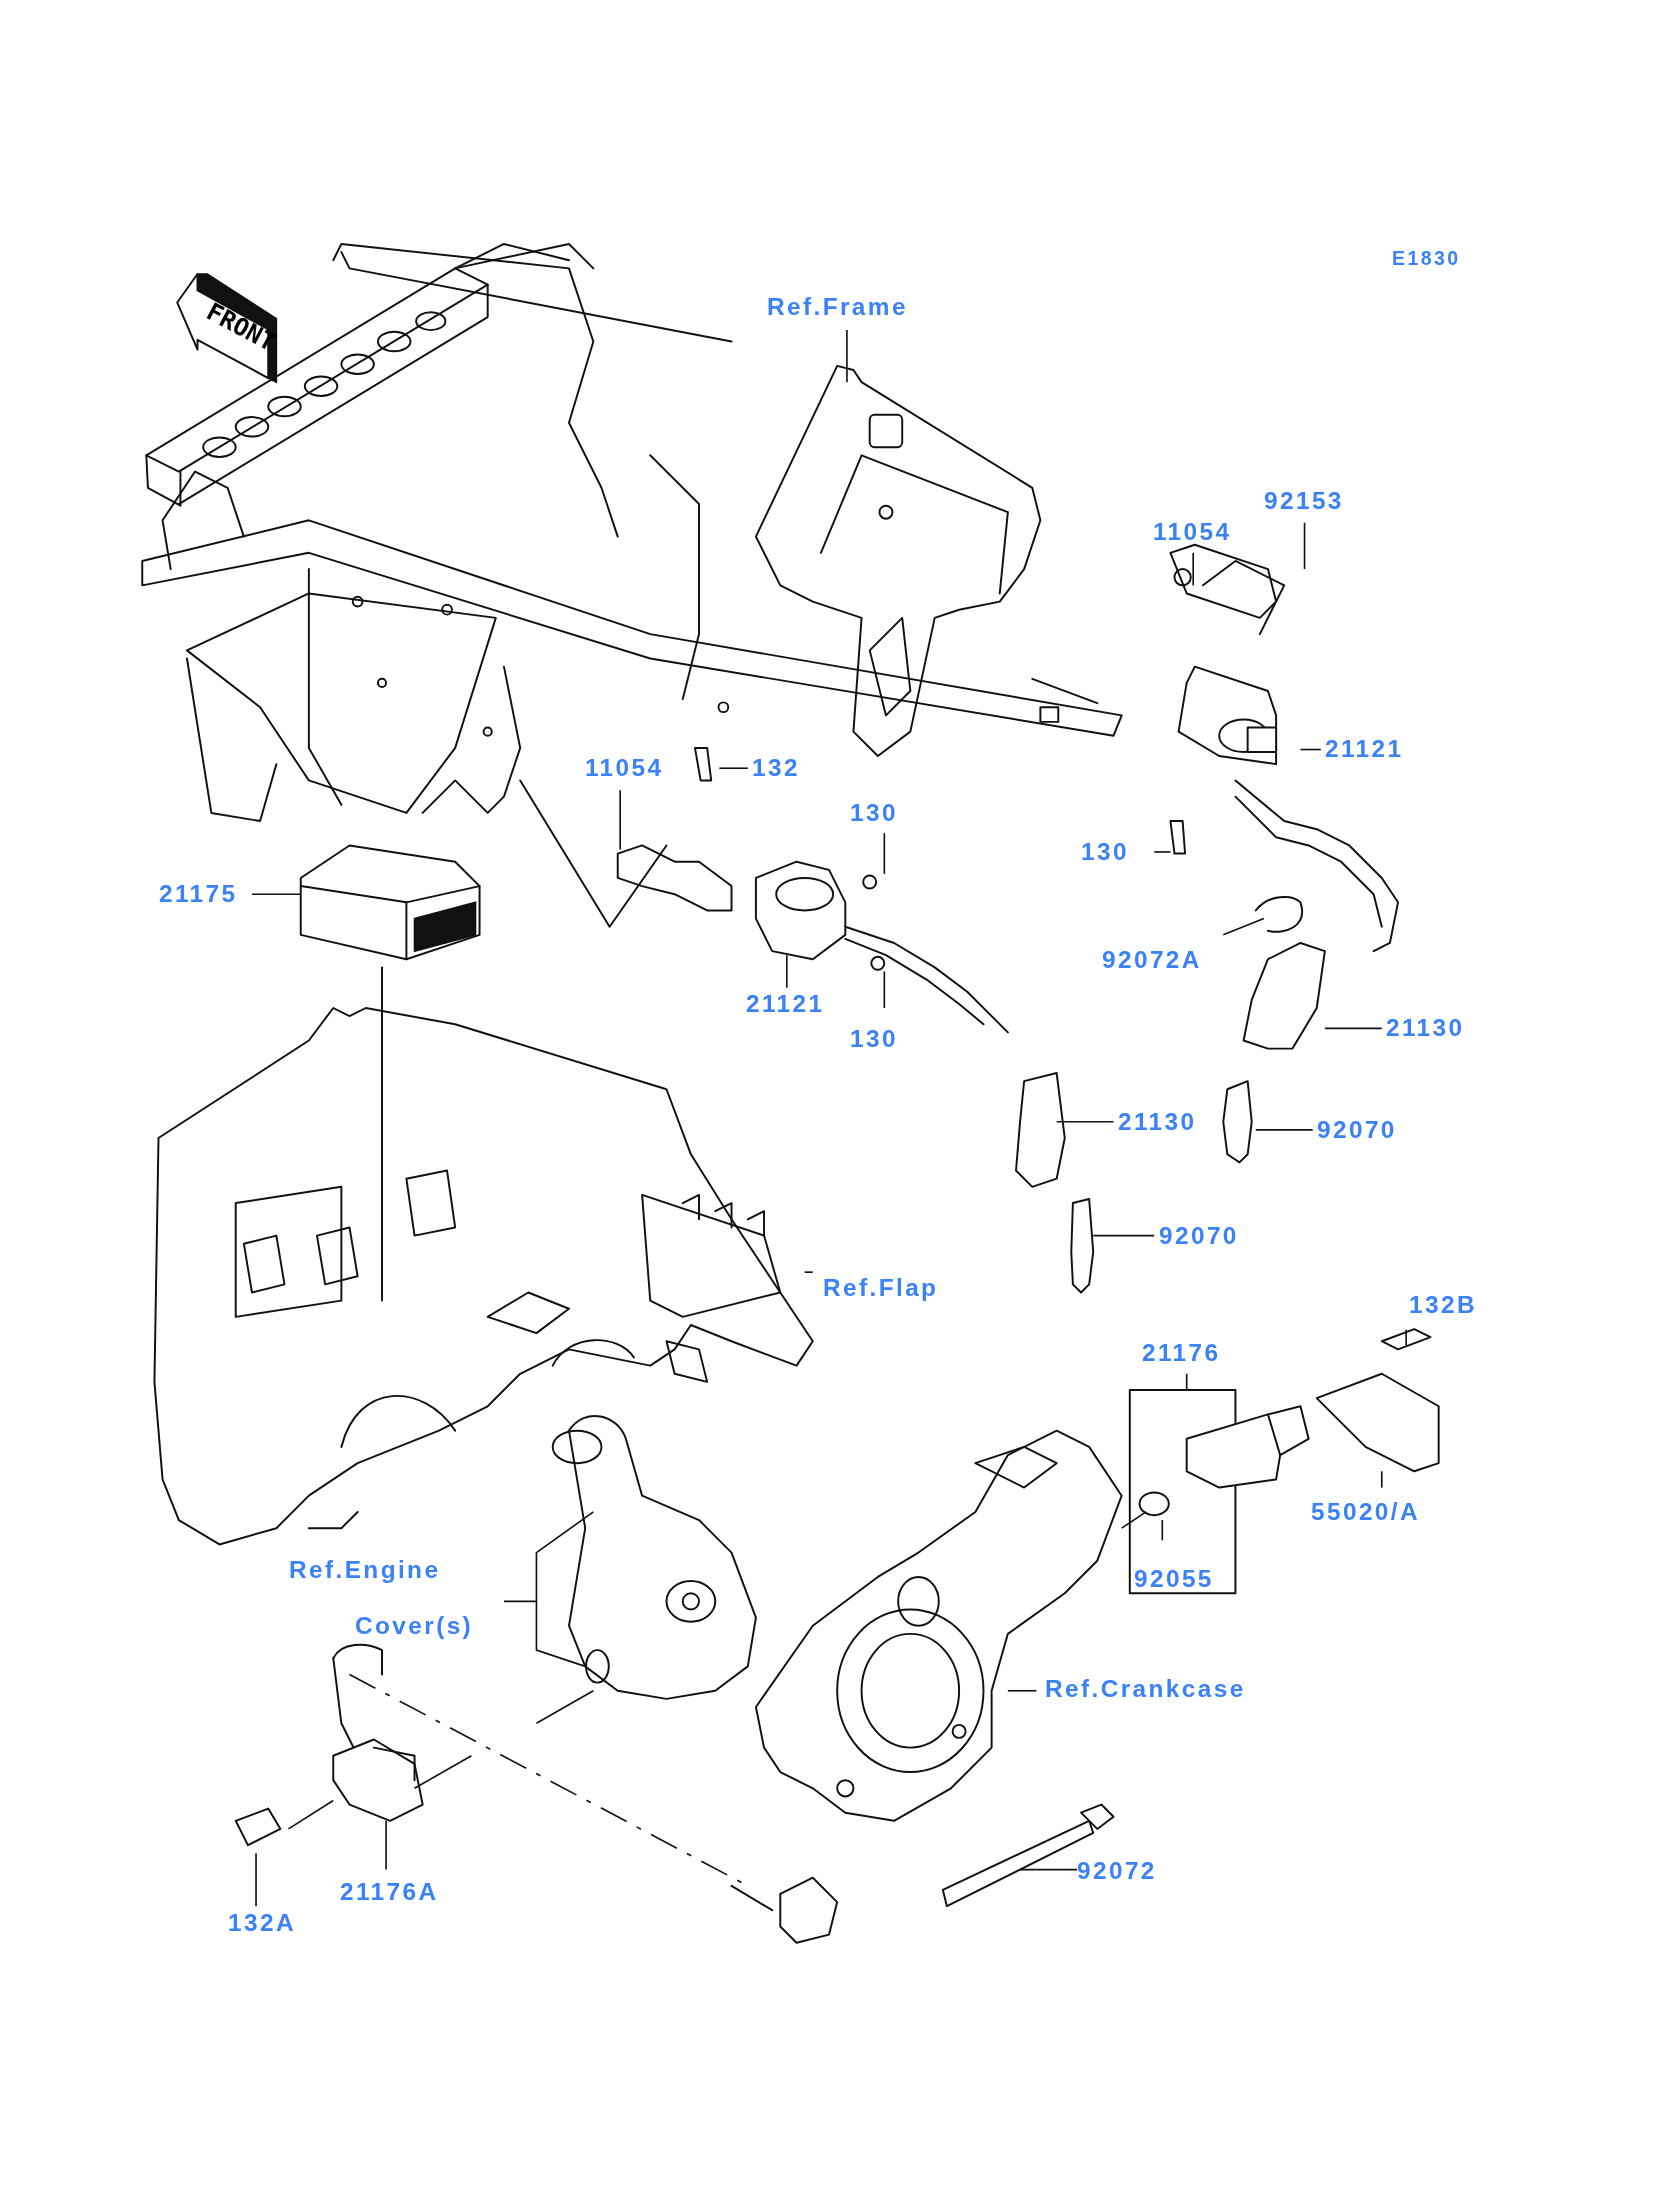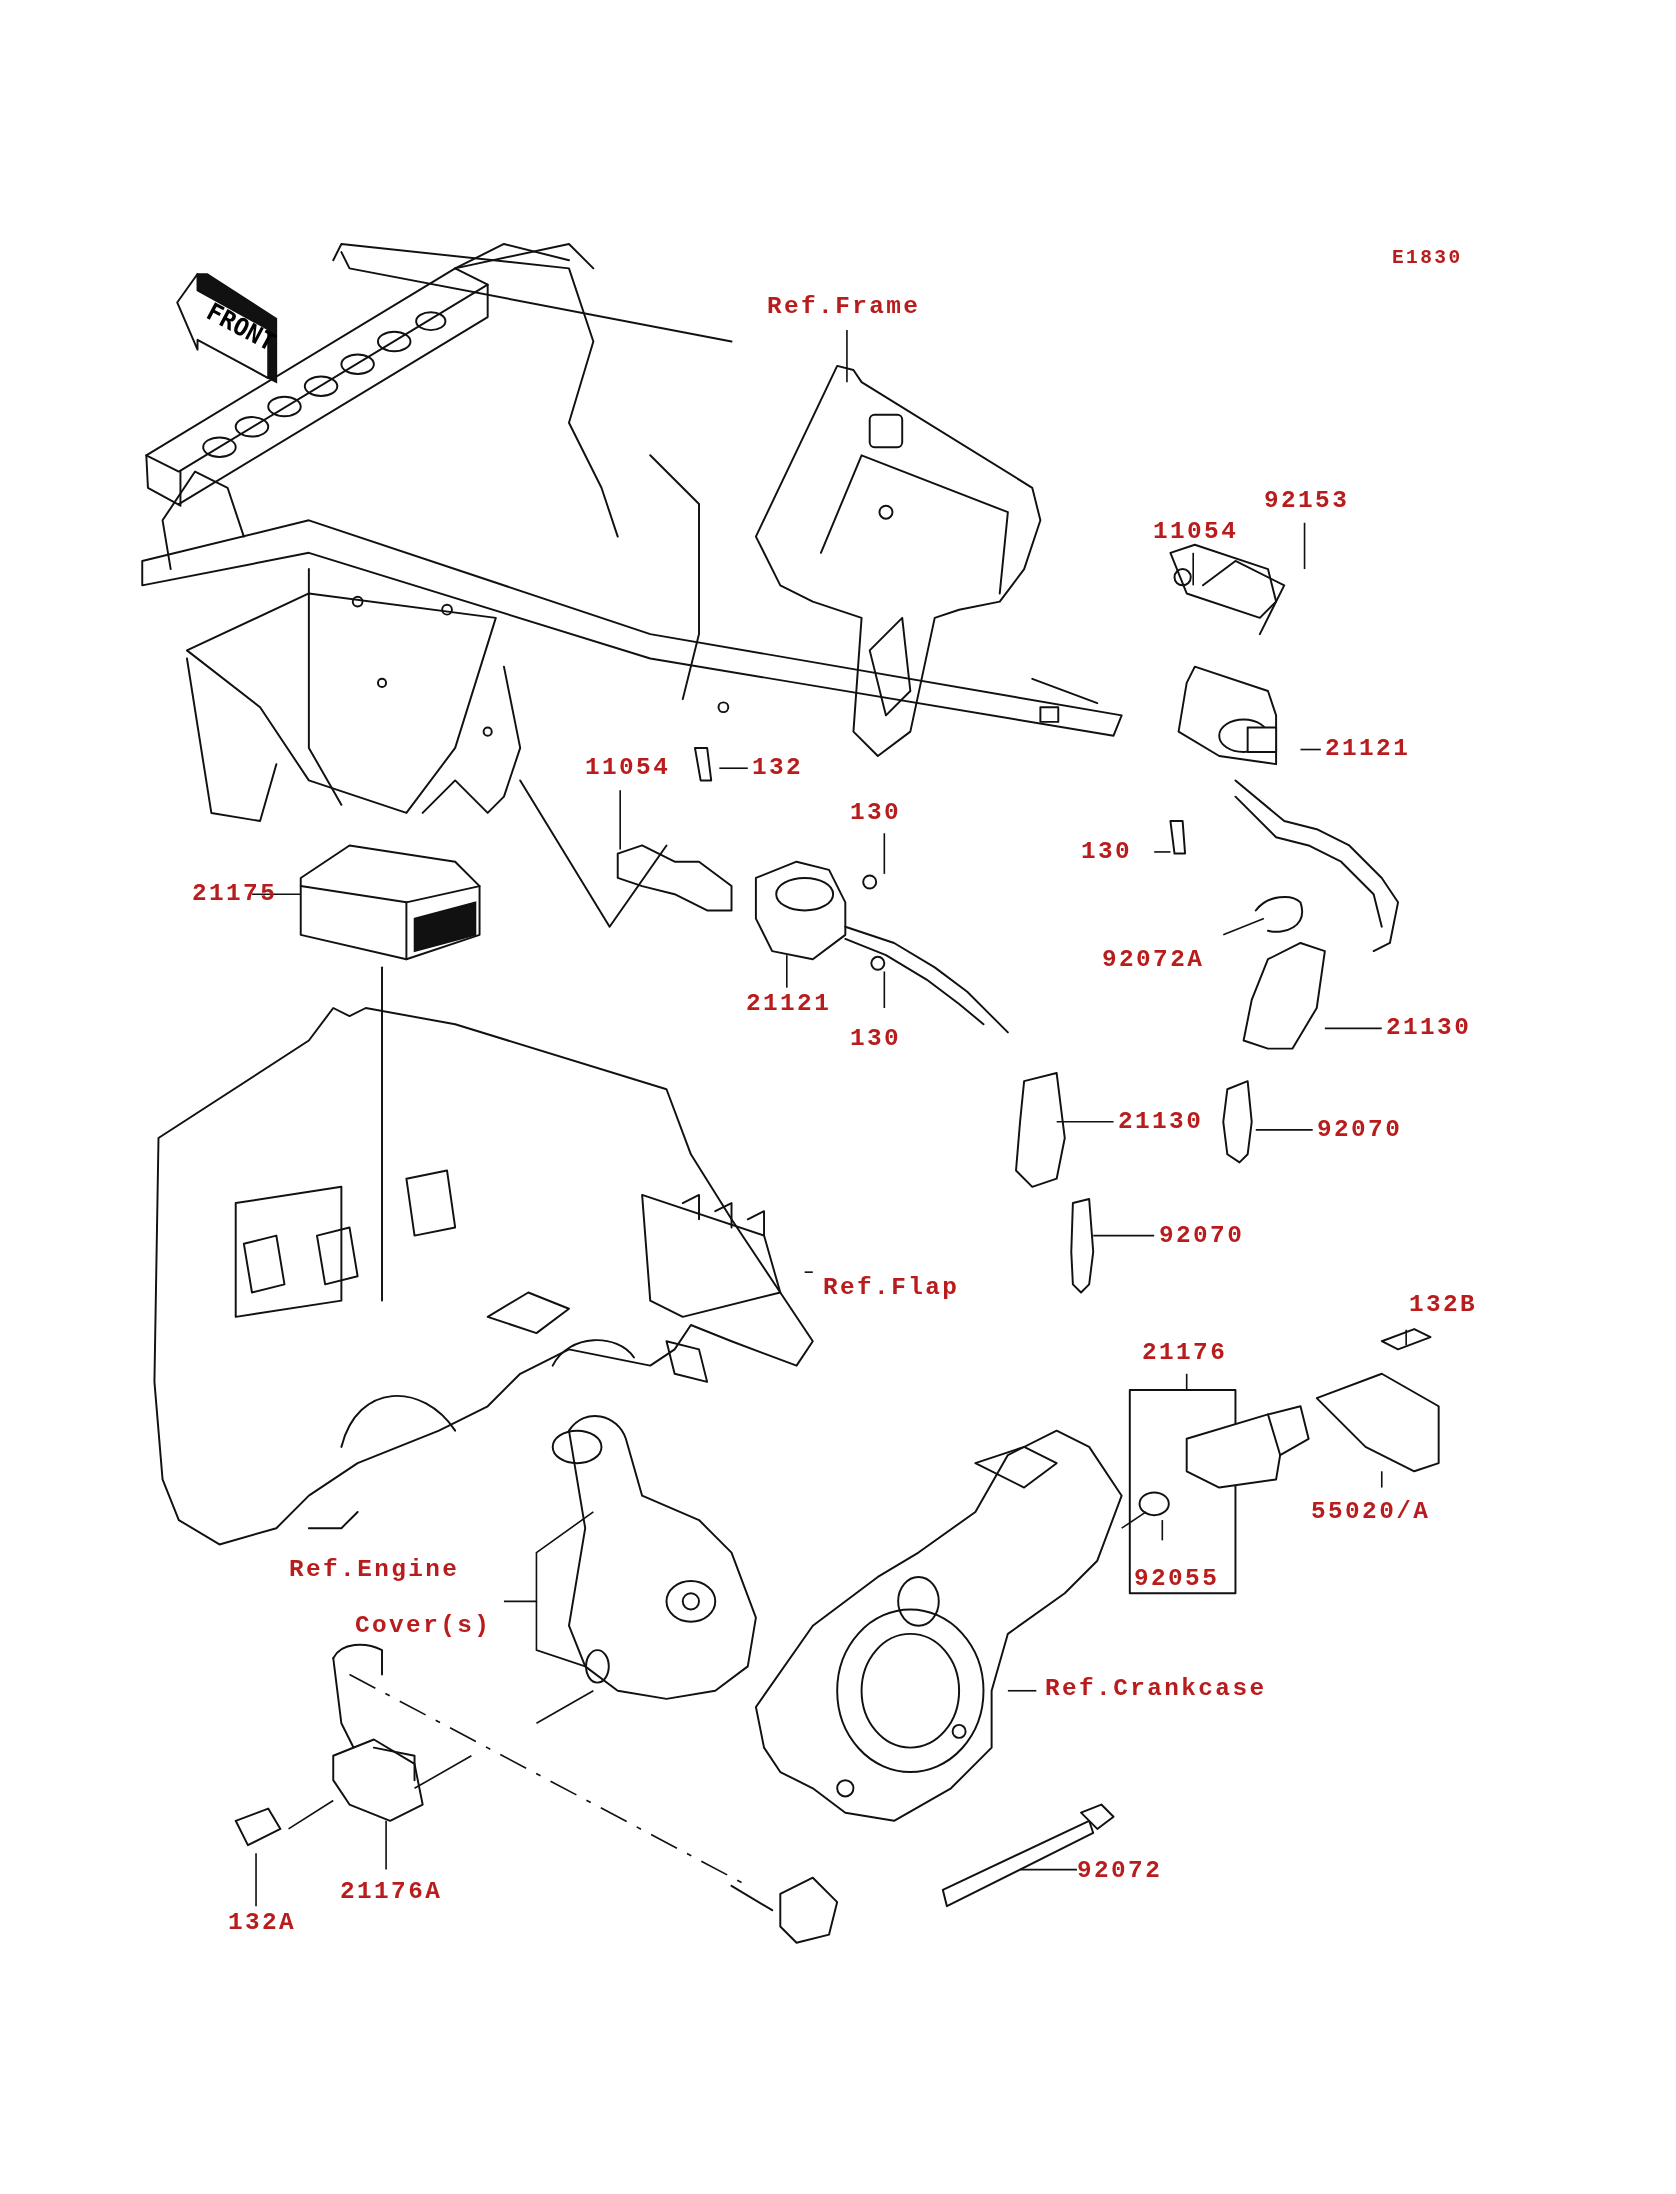--- a/index.html
+++ b/index.html
@@ -1,18 +1,18 @@
 <!DOCTYPE html>
 <html style="font-size:13px"><head>
 <meta charset="utf-8">
 <style>
   html, body { margin: 0; padding: 0; background: #ffffff; }
   body { width: 1676px; height: 2194px; position: relative; overflow: hidden; }
   #canvas { position: absolute; left: 0; top: 0; width: 1676px; height: 2194px; }
-  .lbl { position: absolute; font-family: Liberation Mono, monospace; font-weight: bold; font-size: 24.4px; color: #b91c1c; letter-spacing: 2.4px; white-space: pre; line-height: 1; }
+  .lbl { position: absolute; font-family: Liberation Sans, sans-serif; font-weight: bold; font-size: 24.4px; color: #3b82f6; letter-spacing: 2.4px; white-space: pre; line-height: 1; }
   svg .ln { stroke: #111; stroke-width: 2.4; fill: none; stroke-linejoin: round; stroke-linecap: round; }
   svg .lead { stroke: #111; stroke-width: 2; fill: none; }
   svg .dash { stroke: #111; stroke-width: 2; fill: none; stroke-dasharray: 36 14 6 14; }
   svg .fillw { fill: #fff; stroke: #111; stroke-width: 2.4; stroke-linejoin: round; }
   svg .fillb { fill: #111; stroke: #111; stroke-width: 2; }
 </style>
 </head>
 <body>
 
 <svg id="canvas" viewBox="0 0 2062 2699" xmlns="http://www.w3.org/2000/svg">
@@ -204,21 +204,21 @@
 <div class="lbl" style="left:1153px; top:520px;">11054</div>
 <div class="lbl" style="left:1325px; top:737px;">21121</div>
 <div class="lbl" style="left:1081px; top:840px;">130</div>
 <div class="lbl" style="left:1102px; top:924px;margin-top:24px;">92072A</div>
 <div class="lbl" style="left:1386px; top:1016px;">21130</div>
 <div class="lbl" style="left:1317px; top:1118px;">92070</div>
 
 <div class="lbl" style="left:585px; top:756px;">11054</div>
 <div class="lbl" style="left:752px; top:756px;">132</div>
 <div class="lbl" style="left:850px; top:801px;">130</div>
-<div class="lbl" style="left:159px; top:882px;margin-left:33px;">21175</div>
+<div class="lbl" style="left:159px; top:882px;">21175</div>
 <div class="lbl" style="left:746px; top:992px;">21121</div>
 <div class="lbl" style="left:850px; top:1027px;">130</div>
 <div class="lbl" style="left:1118px; top:1110px;">21130</div>
 <div class="lbl" style="left:1159px; top:1224px;">92070</div>
 
 <div class="lbl" style="left:823px; top:1276px;">Ref.Flap</div>
 
 <div class="lbl" style="left:1409px; top:1293px;">132B</div>
 <div class="lbl" style="left:1142px; top:1341px;">21176</div>
 <div class="lbl" style="left:1311px; top:1500px;">55020/A</div>

